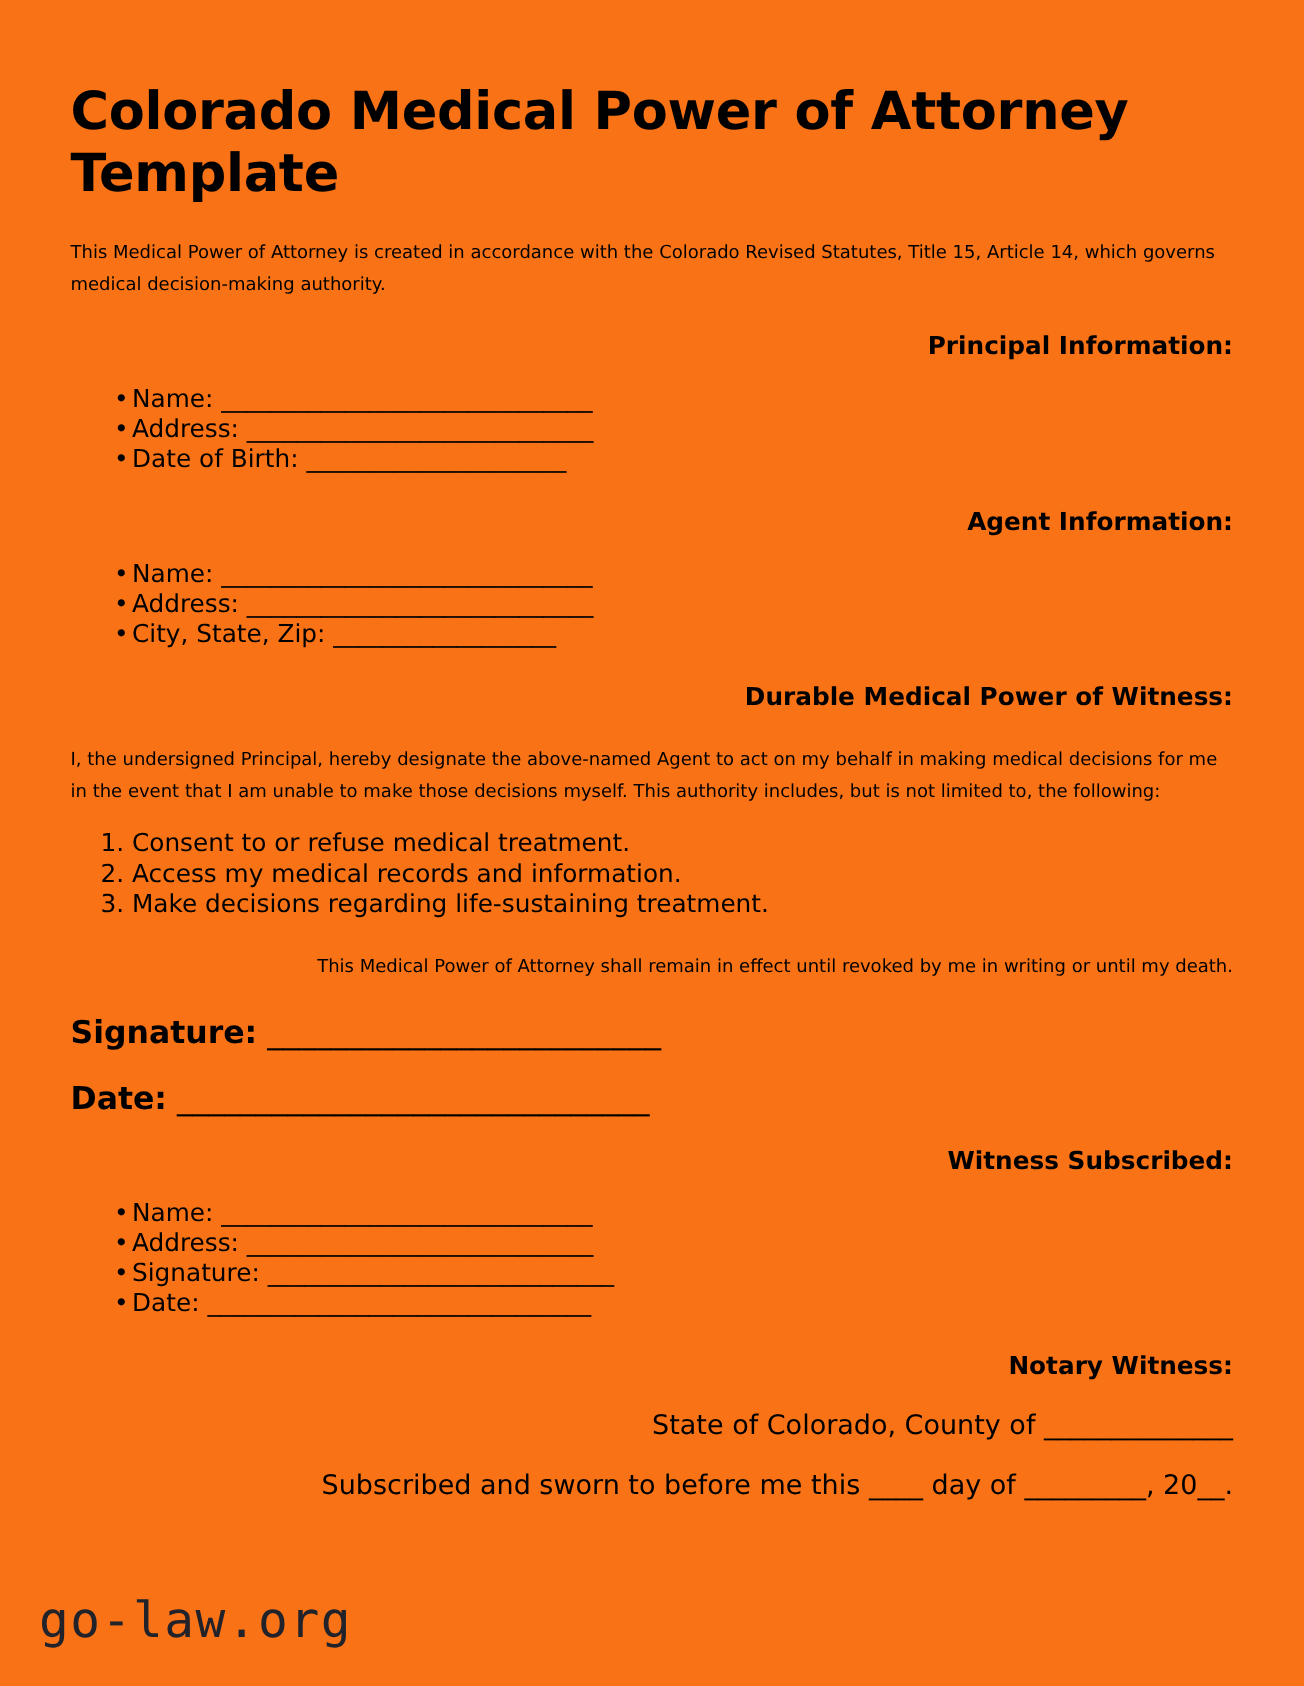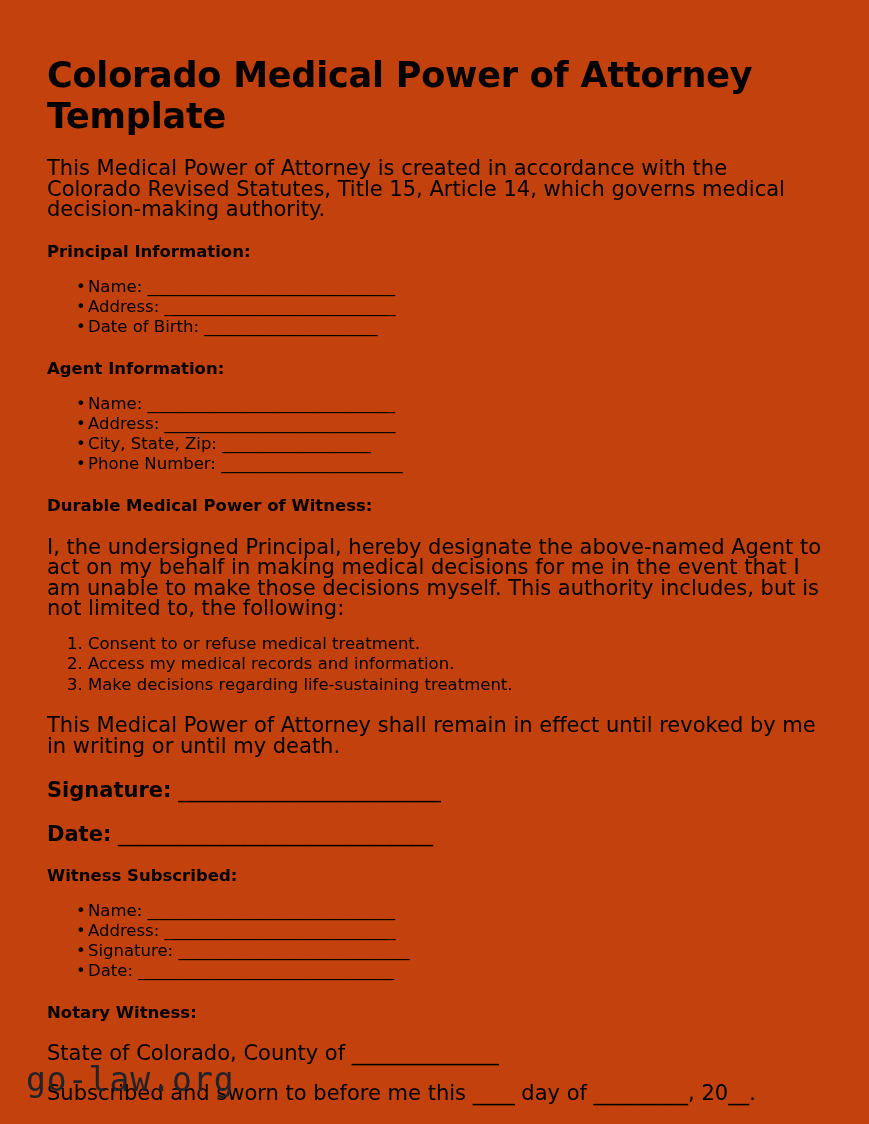--- a/index.html
+++ b/index.html
@@ -13,57 +13,59 @@
     position: relative;
     font-family: "DejaVu Sans", "Liberation Sans", sans-serif;
     color: #000000;
     overflow: hidden;
   }
   .page {
     position: absolute;
     left: 0; top: 0;
     width: 869px;
     height: 1124px;
-    background: #c2410c;
+    background: #f97316;
   }
   .content {
     position: absolute;
     left: 47px;
     top: 55px;
     width: 775px;
   }
 
   
   .doc-title {
     font-size: 35px;
     font-weight: bold;
     line-height: 41px;
     letter-spacing: -0.2px;
     margin: 0 0 0 0;
     color: #000;
   }
 
   
   .para {
-    font-size: 21px;
+    font-size: 12px;
     line-height: 20.5px;
     margin: 21px 0 0 0;
     color: #000;
   }
   .para.tight {
     margin-top: 20px;
+    text-align: right;
   }
 
   
   .section-head {
     font-size: 16.5px;
     font-weight: bold;
     line-height: 20px;
     margin: 22px 0 0 0;
     color: #000;
+    text-align: right;
   }
 
   
   ul.blank-list {
     list-style: none;
     margin: 15px 0 0 0;
     padding: 0;
   }
   ul.blank-list > li {
     position: relative;
@@ -120,25 +122,26 @@
     font-weight: bold;
   }
   .field-line .blank,
   ul.blank-list .blank,
   .para .blank {
     font-weight: normal;
   }
 
   
   .notary-line {
-    font-size: 21px;
+    font-size: 18px;
     line-height: 20px;
     margin: 20px 0 0 0;
     color: #000;
     white-space: nowrap;
+    text-align: right;
   }
 
   
   .footer-mark {
     position: absolute;
     left: 26px;
     top: 1060px;
     font-family: "DejaVu Sans Mono", "Liberation Mono", monospace;
     font-size: 33px;
     line-height: 40px;
@@ -162,21 +165,20 @@
       <li><span>Name:</span> <span class="blank">______________________________</span></li>
       <li><span>Address:</span> <span class="blank">____________________________</span></li>
       <li><span>Date of Birth:</span> <span class="blank">_____________________</span></li>
     </ul>
 
     <h2 class="section-head">Agent Information:</h2>
     <ul class="blank-list">
       <li><span>Name:</span> <span class="blank">______________________________</span></li>
       <li><span>Address:</span> <span class="blank">____________________________</span></li>
       <li><span>City, State, Zip:</span> <span class="blank">__________________</span></li>
-      <li><span>Phone Number:</span> <span class="blank">______________________</span></li>
     </ul>
 
     <h2 class="section-head">Durable Medical Power of Witness:</h2>
     <p class="para">I, the undersigned Principal, hereby designate the above-named Agent to act on my behalf in making medical decisions for me in the event that I am unable to make those decisions myself. This authority includes, but is not limited to, the following:</p>
 
     <ol class="num-list">
       <li>Consent to or refuse medical treatment.</li>
       <li>Access my medical records and information.</li>
       <li>Make decisions regarding life-sustaining treatment.</li>
     </ol>

